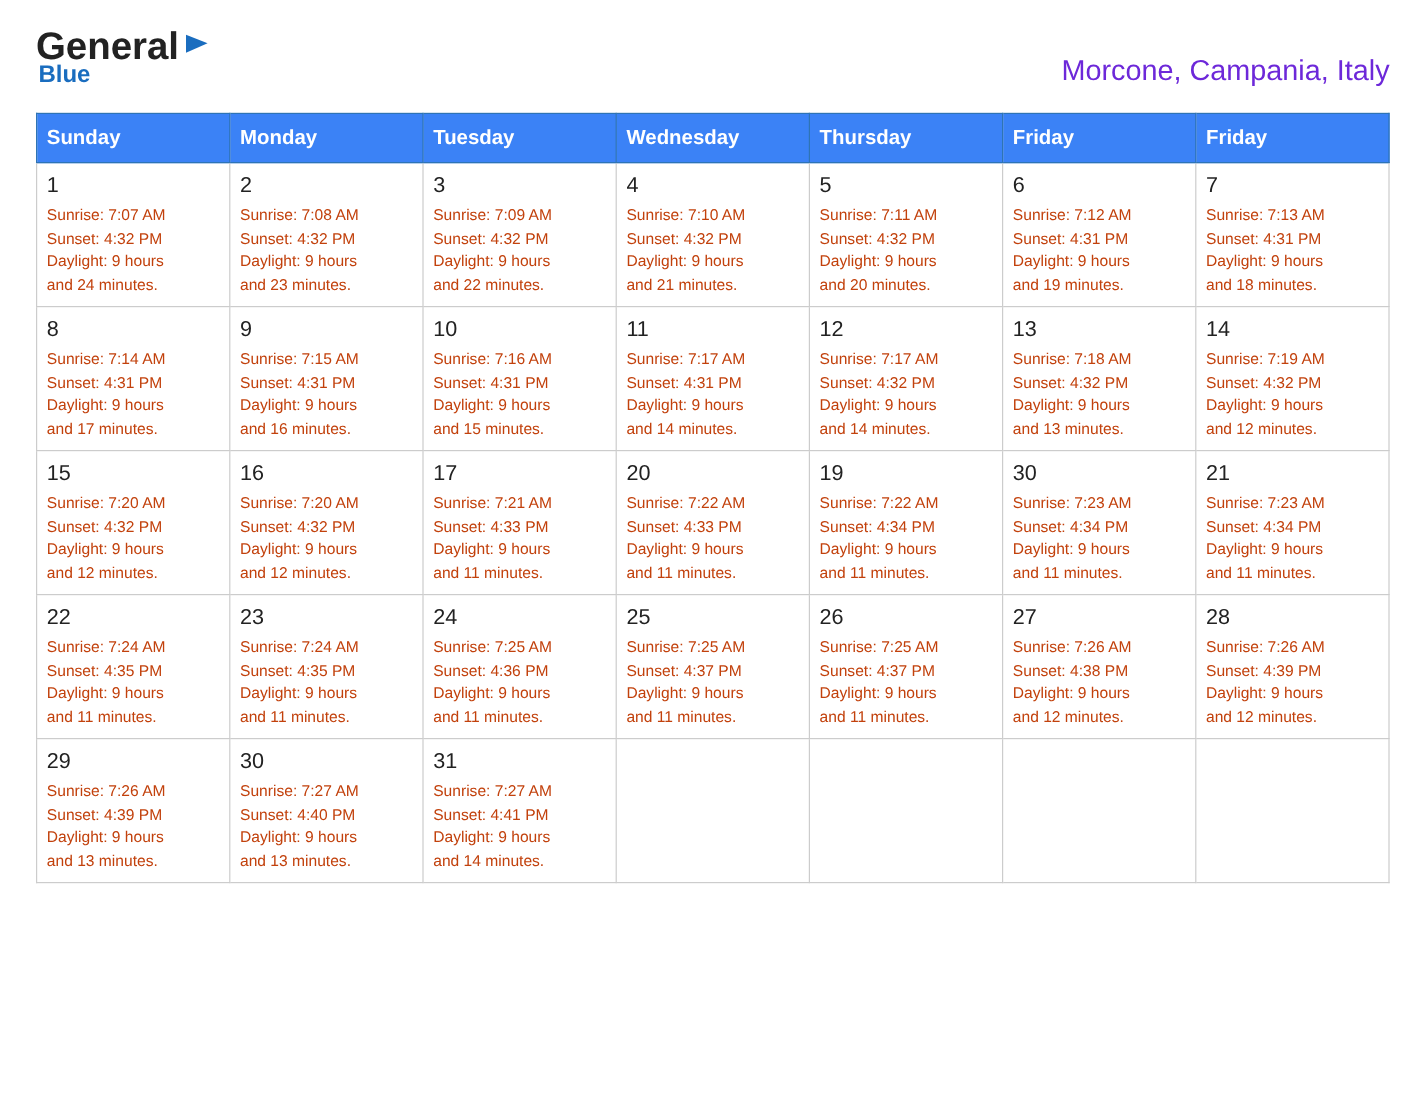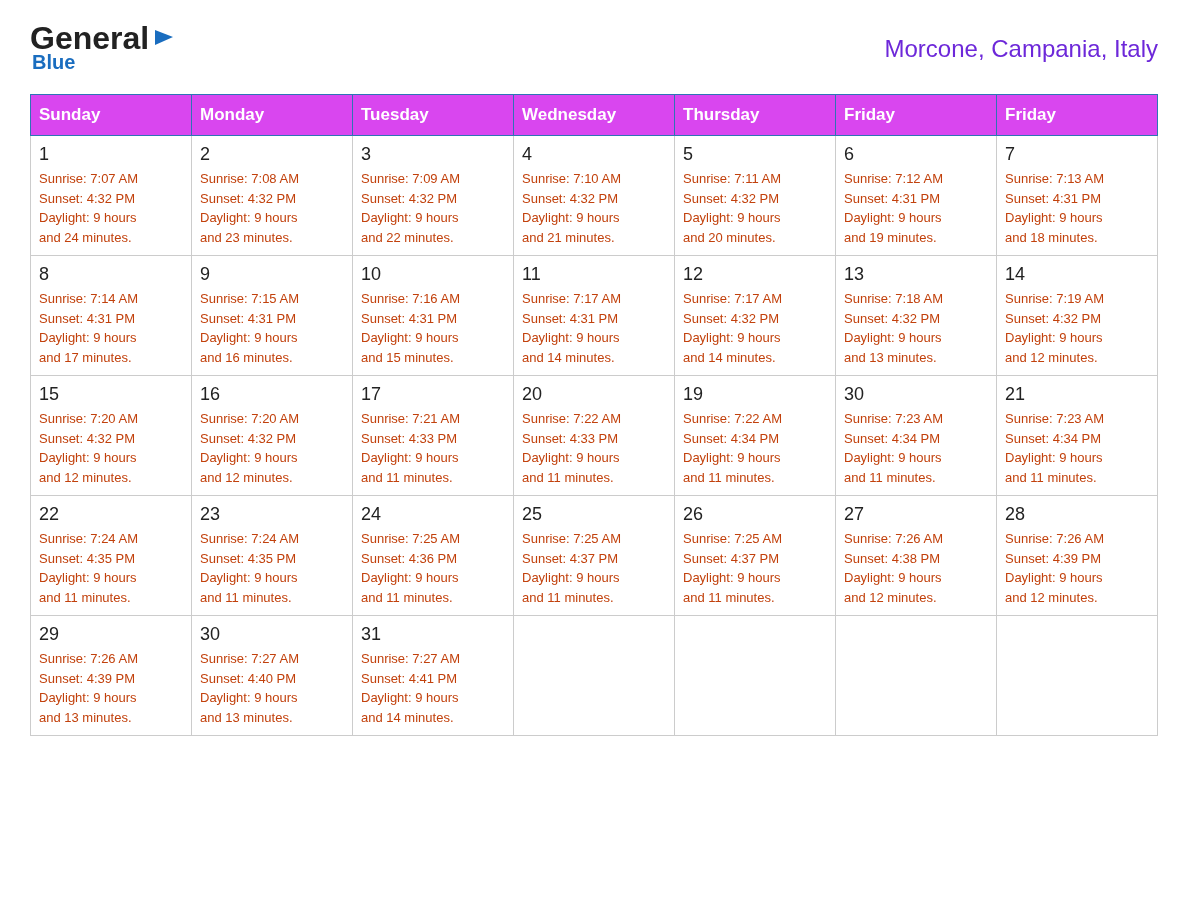--- a/index.html
+++ b/index.html
@@ -6,21 +6,21 @@
     body {
       font-family: Arial, sans-serif;
       background: #fff;
       width: 1188px;
       min-height: 918px;
       padding: 20px 30px;
     }
     .header {
       display: flex;
       justify-content: space-between;
-      align-items: center;
+      align-items: flex-end;
       margin-bottom: 20px;
     }
     .logo {
       display: flex;
       flex-direction: column;
       align-items: flex-start;
     }
     .title-block {
       text-align: right;
     }
@@ -34,21 +34,21 @@
       font-size: 24px;
       color: #6d28d9;
       margin-top: 4px;
     }
     .calendar-table {
       width: 100%;
       border-collapse: collapse;
       border: 1px solid #999;
     }
     .calendar-table th {
-      background-color: #d946ef;
+      background-color: #3b82f6;
       color: #fff;
       font-size: 17px;
       font-weight: bold;
       padding: 10px 8px;
       text-align: left;
       border: 1px solid #2e74b5;
     }
     .calendar-table td {
       vertical-align: top;
       padding: 8px 8px;

